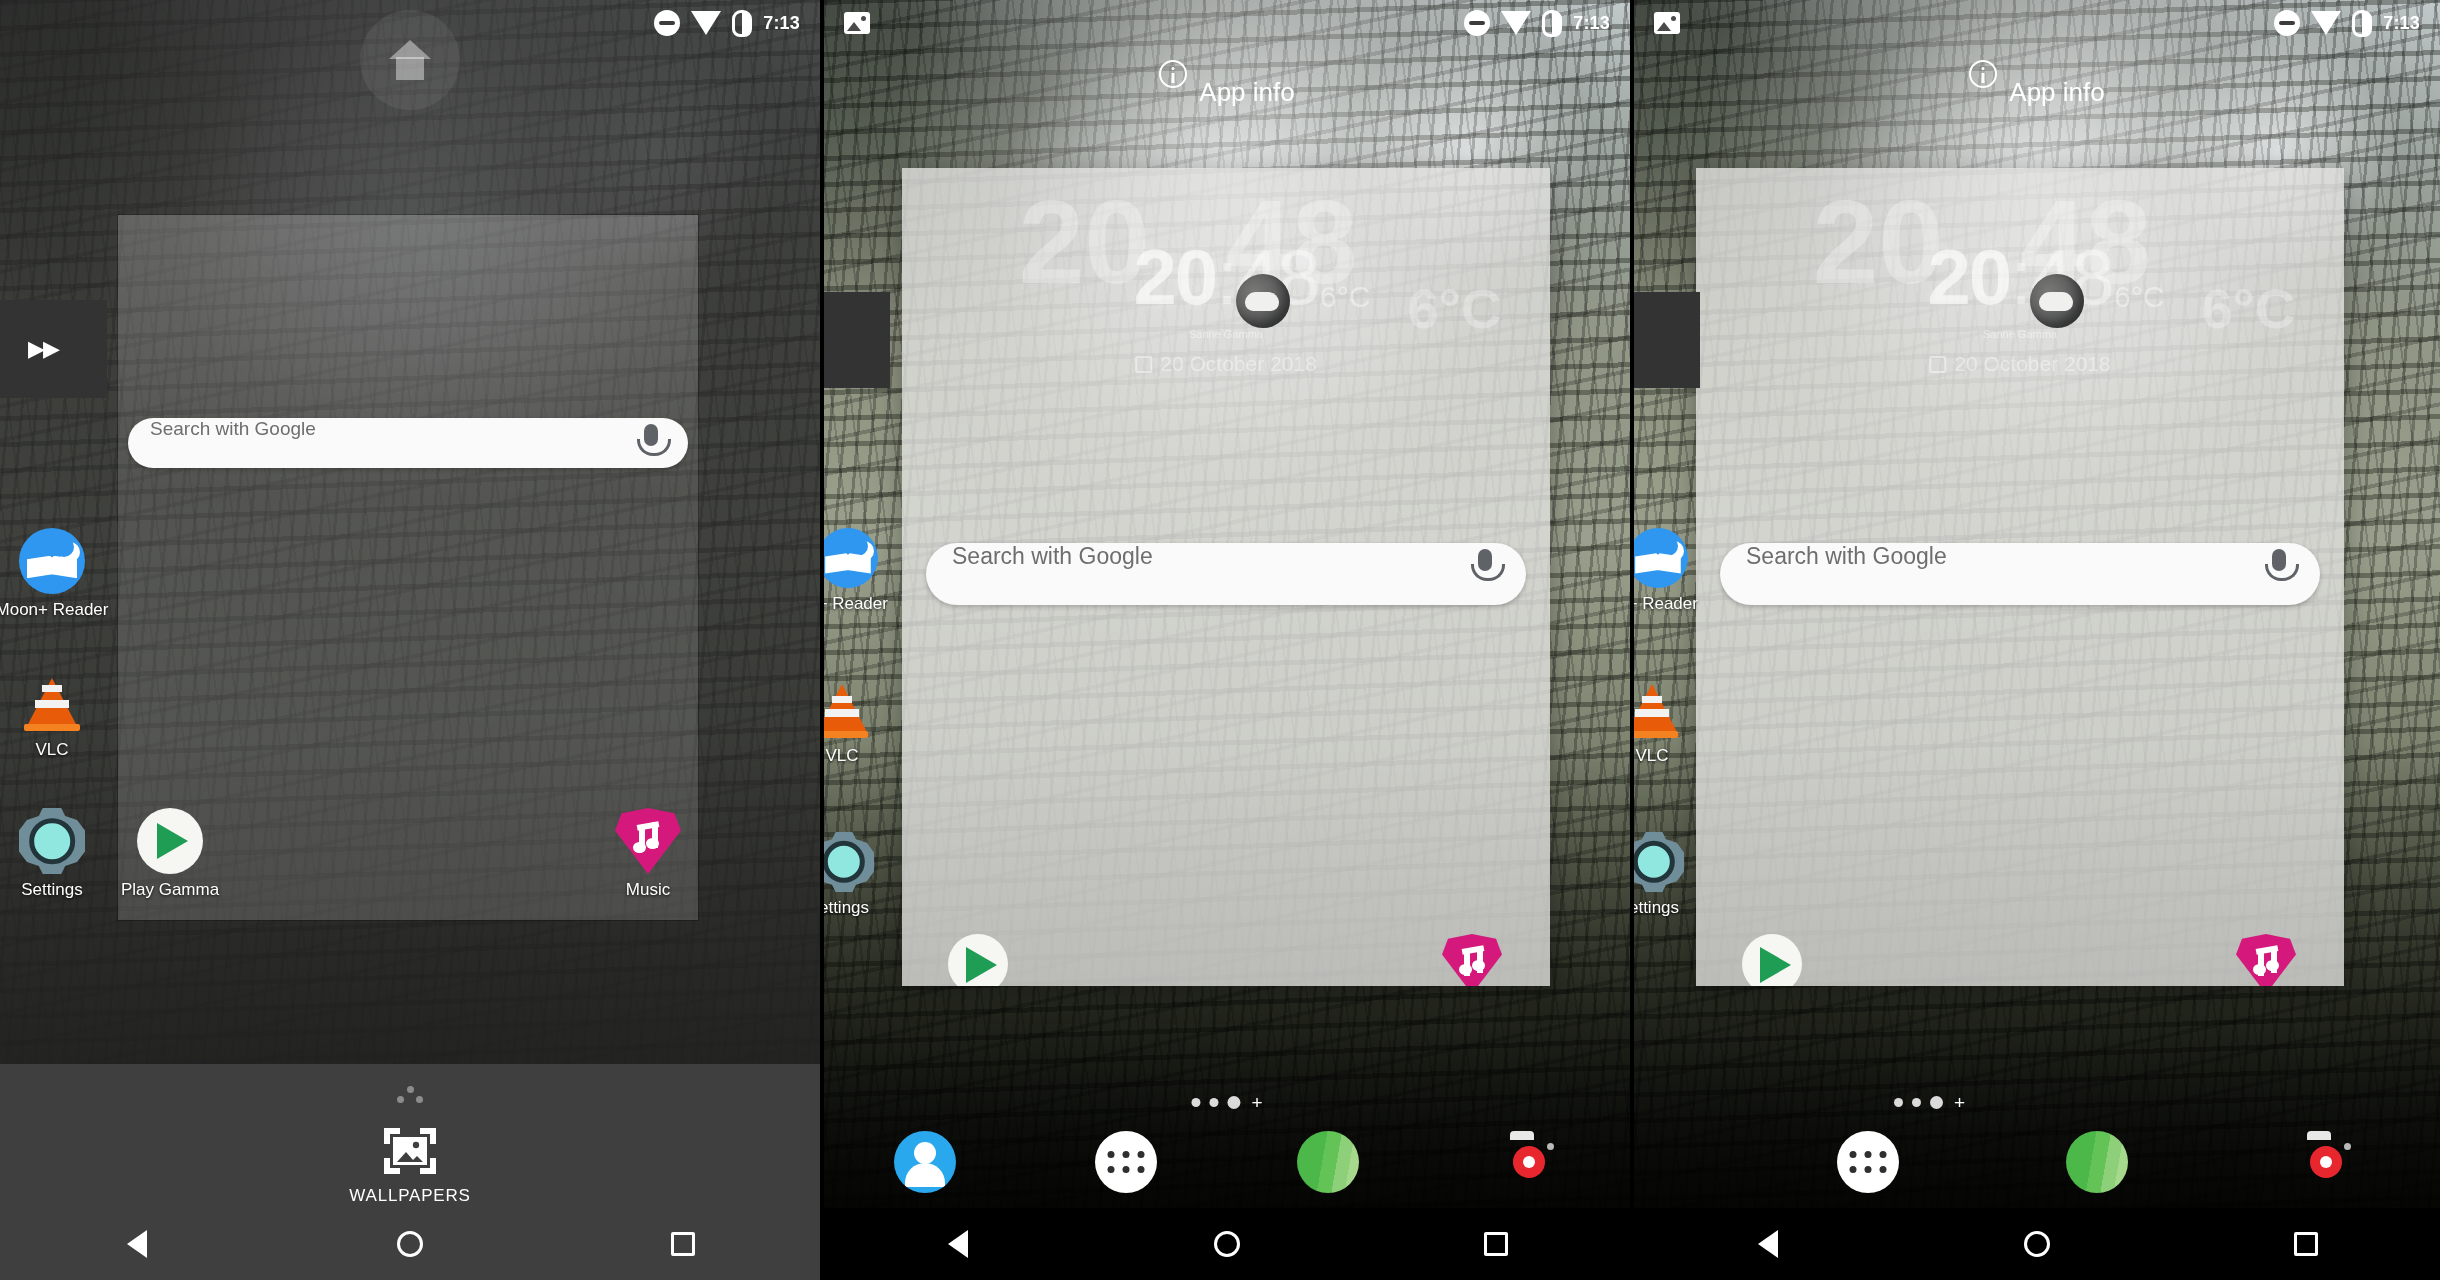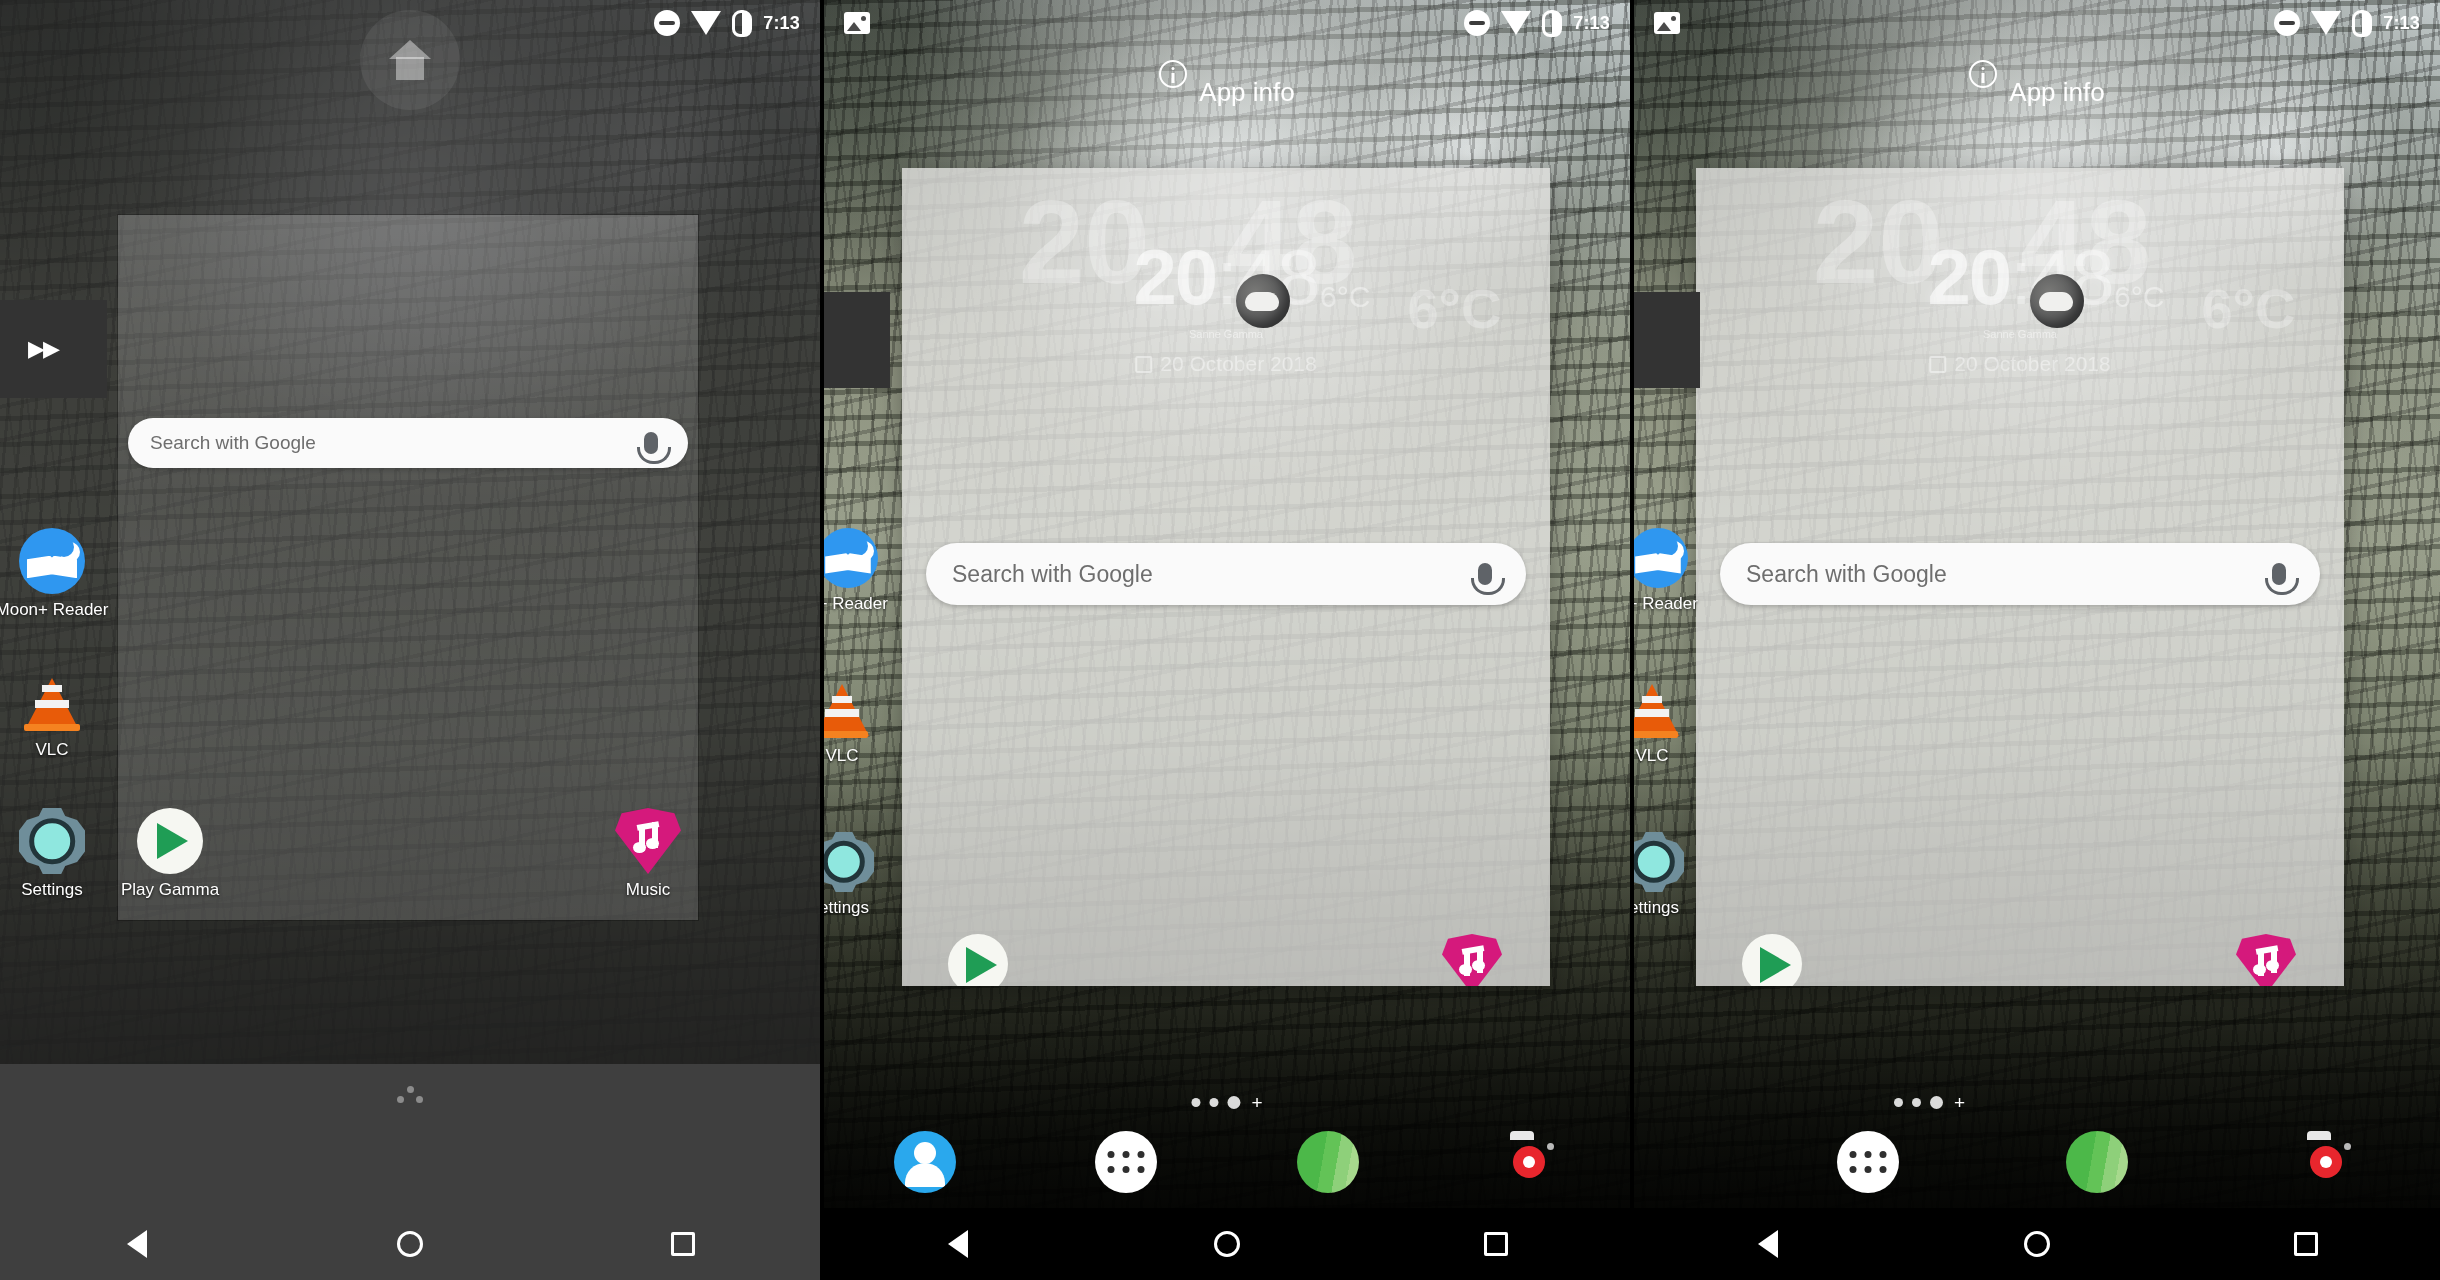--- a/index.html
+++ b/index.html
@@ -109,21 +109,21 @@
      background:#f0f0ee; border-radius:12px 12px 9px 9px; }
   
   .ghost-big{ position:absolute; inset:0; z-index:2; overflow:hidden;
      color:rgba(255,255,255,.30); pointer-events:none; }
   .ghost-big span{ position:absolute; font-weight:700; }
   .gb1{ left:18%; top:6px; font-size:118px; }
   .gb2{ left:50%; top:6px; font-size:118px; }
   .gb3{ left:78%; top:108px; font-size:56px; }
 
   
-  .searchbar{ position:absolute; display:flex; align-items:center;
+  .searchbar{ position:absolute; display:flex; 
      background:#fafafa; border-radius:34px; box-shadow:0 2px 5px rgba(0,0,0,.22); z-index:6;gap:32px; }
   #panel1 .searchbar{ left:10px; right:10px; top:203px; height:50px; padding:0 22px; }
   #panel2 .searchbar{ left:24px; right:24px; top:375px; height:62px; padding:0 26px; }
   #panel3 .searchbar{ left:24px; right:24px; top:375px; height:62px; padding:0 26px; }
   .sb-text{ flex:1; color:#6e6e6e; }
   #panel1 .sb-text{ font-size:19px; }
   #panel2 .sb-text, #panel3 .sb-text{ font-size:23px; }
   .mic{ width:14px; height:22px; background:#5f6368; border-radius:7px; position:relative; flex:0 0 auto;}
   .mic::after{ content:""; position:absolute; left:-7px; top:15px; width:28px;height:14px;
     border:3px solid #5f6368; border-top:none; border-radius:0 0 16px 16px; }
@@ -306,20 +306,32 @@
       <div class="ilabel">Music</div>
     </div>
 
     <div class="sheet">
       <div class="handle">
           <i></i>
           <i></i>
           <i></i>
         </div>
       <div class="sheet-actions">
+        <div>
+          <svg class="svg-wp" width="56" height="50" viewBox="0 0 56 50">
+            <path d="M2 2h16v6H8v10H2V2z" fill="#fff"></path>
+            <path d="M54 2H38v6h10v10h6V2z" fill="#fff"></path>
+            <path d="M2 48h16v-6H8V32H2v16z" fill="#fff"></path>
+            <path d="M54 48H38v-6h10V32h6v16z" fill="#fff"></path>
+            <rect x="11" y="11" width="34" height="28" fill="#fff"></rect>
+            <circle cx="34" cy="19" r="3.2" fill="#3f3f3f"></circle>
+            <path d="M15 36l9-10 7 8 4-4 6 6z" fill="#3f3f3f"></path>
+          </svg>
+          <div class="sa-label">WALLPAPERS</div>
+        </div>
       </div>
     </div>
 
     <div class="navbar sheetnav">
       <div>
           <span class="nv-back"></span>
         </div>
       <div>
           <span class="nv-home"></span>
         </div>

